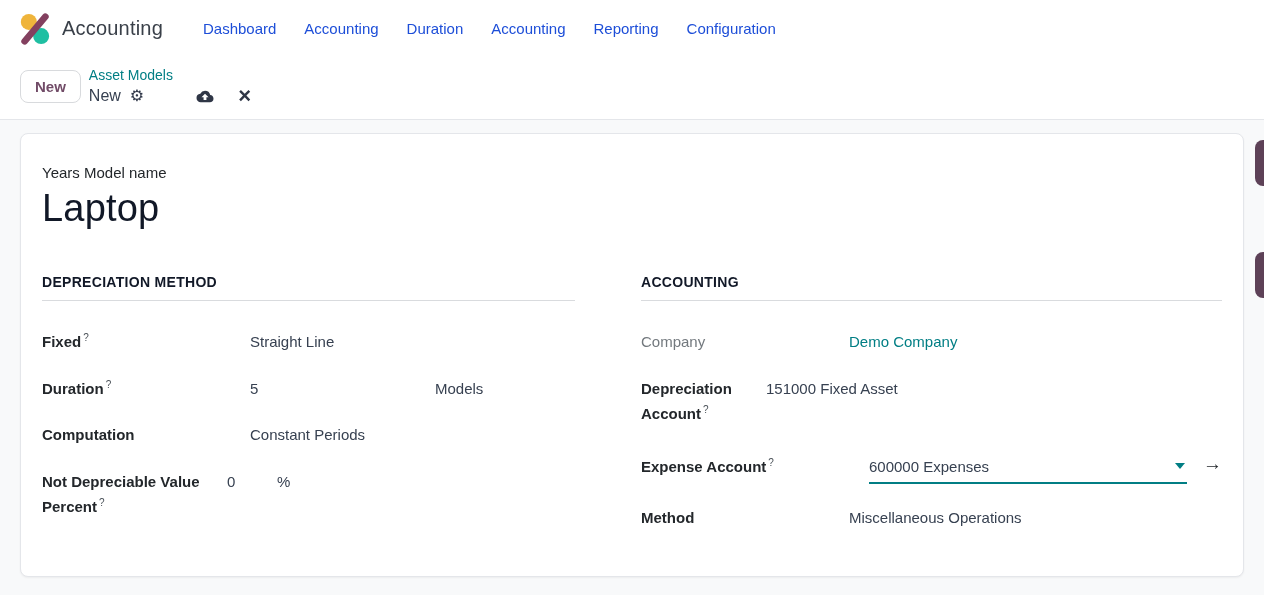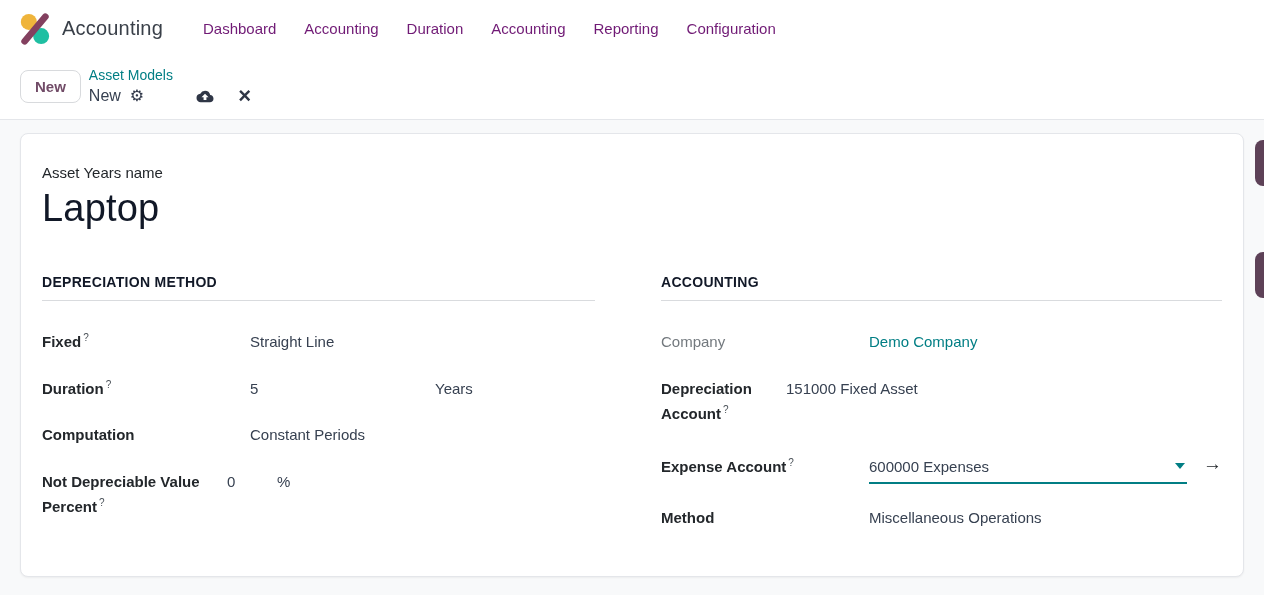--- a/index.html
+++ b/index.html
@@ -9,21 +9,21 @@
     background:#f8f9fa;
     color:#374151;
     position:relative;
   }
   
   .header { background:#fff; border-bottom:1px solid #e4e6ea; }
   .navbar { display:flex; align-items:center; height:57px; padding:0 18px; }
   .brand { display:flex; align-items:center; cursor:pointer; }
   .brand-name { font-size:20px; color:#3a4049; margin-left:10px; letter-spacing:.2px; }
   .menu { display:flex; align-items:center; margin-left:26px; }
-  .menu-item { font-size:15px; color:#701a75; padding:8px 14px; cursor:pointer; border-radius:4px; }
+  .menu-item { font-size:15px; color:#1d4ed8; padding:8px 14px; cursor:pointer; border-radius:4px; }
 
   .crumb-bar { display:flex; align-items:center; padding:8px 20px 12px 20px; }
   .btn-new {
     background:#fff; border:1px solid #d8dadd; border-radius:8px;
     color:#714B67; font-weight:700; font-size:15px;
     padding:7px 14px; cursor:pointer; font-family:inherit;
   }
   .crumb-col { margin-left:8px; line-height:1.25; }
   .crumb-parent { font-size:14px; color:#017E84; font-weight:400; text-decoration:none; cursor:pointer; display:inline-block; }
   .crumb-row { display:flex; align-items:center; font-size:16px; color:#374151; }
@@ -51,21 +51,21 @@
   .flabel.muted { font-weight:400; color:#73797e; }
   .flabel sup { font-size:10px; color:#495057; font-weight:400; margin-left:2px; }
   .wrap-narrow  { max-width:185px; }
   .wrap-narrow2 { max-width:125px; }
   .fvalue { font-size:15px; color:#374151; line-height:1.7; }
   .fvalue.link { color:#017E84; cursor:pointer; }
   .val-with-suffix { display:flex; }
   .val-w185 { width:185px; }
   .val-w50  { width:50px; }
 
-  .m2o { display:flex; align-items:flex-start; flex-grow:1; }
+  .m2o { display:flex; align-items:flex-start; flex-grow:1;margin-left:20px; }
   .m2o-field {
     display:flex; align-items:center; justify-content:space-between;
     width:318px; border-bottom:2px solid #017E84; padding-bottom:3px; cursor:text;
   }
   .caret-down {
     width:0; height:0; border-left:5px solid transparent; border-right:5px solid transparent;
     border-top:6px solid #017E84; margin-right:2px; cursor:pointer;
   }
   .internal-arrow { font-size:19px; font-weight:700; color:#23272b; margin-left:16px; cursor:pointer; line-height:1; }
 
@@ -116,38 +116,38 @@
         </span>
         <span class="x-icon">×</span>
       </div>
     </div>
   </div>
 </div>
 
 <div class="content">
   <div class="card">
 
-    <div class="name-label">Asset Years name</div>
+    <div class="name-label">Years Model name</div>
     <div class="name-value">Laptop</div>
 
     <div class="cols">
 
       <section>
         <div class="sect-title">DEPRECIATION METHOD</div>
         <hr class="sect-hr">
         <div class="rows">
           <div class="frow">
             <div class="flabel"><span>Fixed</span><sup>?</sup></div>
             <div class="fvalue">Straight Line</div>
           </div>
           <div class="frow">
             <div class="flabel"><span>Duration</span><sup>?</sup></div>
             <div class="fvalue val-with-suffix">
               <span class="val-w185">5</span>
-              <span>Years</span>
+              <span>Models</span>
             </div>
           </div>
           <div class="frow">
             <div class="flabel">Computation</div>
             <div class="fvalue">Constant Periods</div>
           </div>
           <div class="frow">
             <div class="flabel wrap-narrow"><span>Not Depreciable Value Percent</span><sup>?</sup></div>
             <div class="fvalue val-with-suffix">
               <span class="val-w50">0</span>

